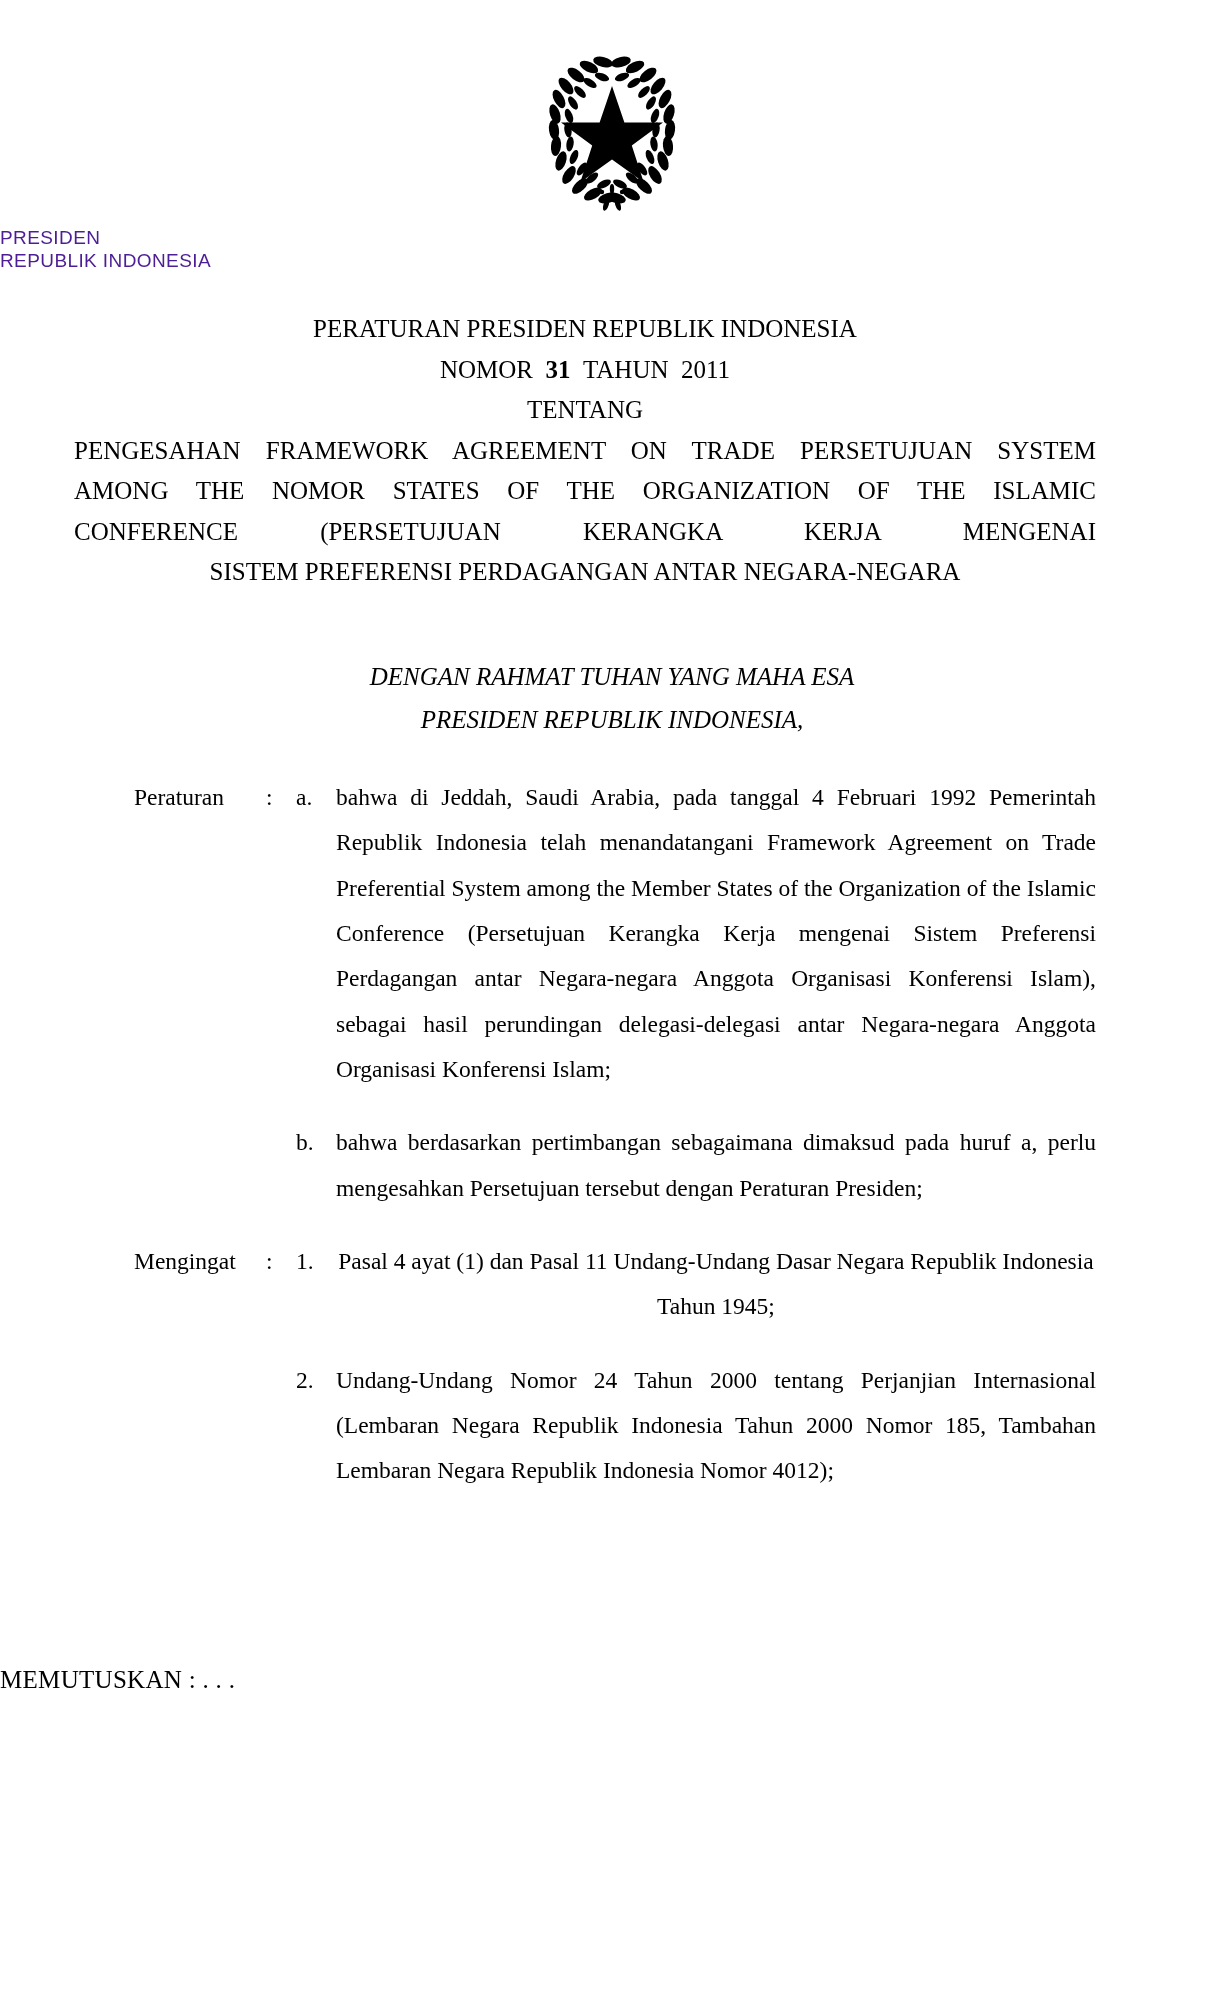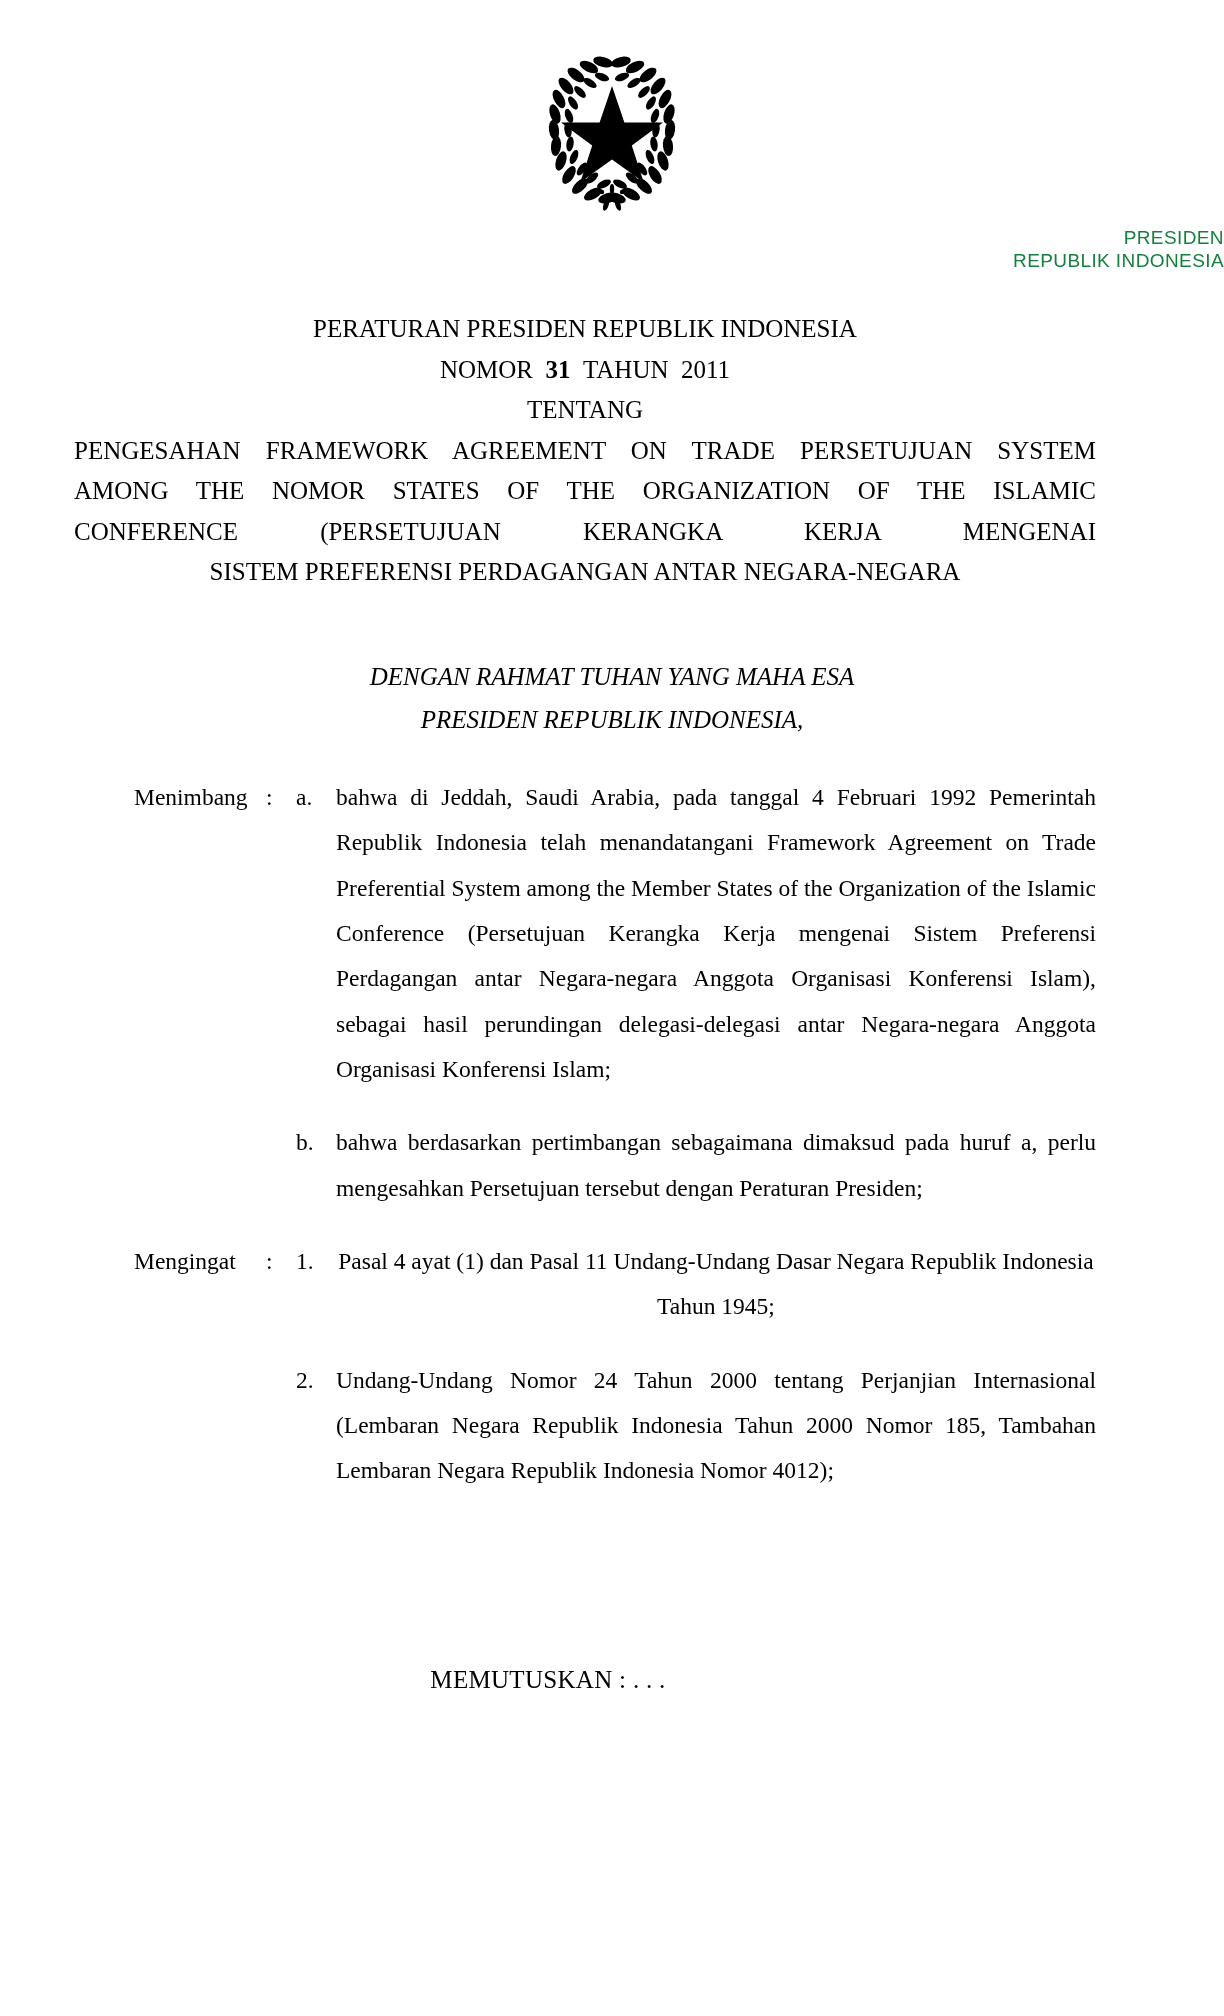--- a/index.html
+++ b/index.html
@@ -37,23 +37,23 @@
     position: relative;
   }
   .emblem svg { display: block; width: 160px; height: 164px; }
 
   .emblem-caption {
     font-family: "Liberation Sans", "DejaVu Sans", sans-serif;
     font-size: 19px;
     font-weight: 300;
     line-height: 1.22;
     letter-spacing: 0.4px;
-    text-align: right;
+    text-align: left;
     margin-top: 10px;
-    color: #15803d;
+    color: #4c1d95;
   }
 
   
   .title-block {
     margin-top: 37px;
     padding-left: 74px;
     padding-right: 128px;
   }
   .title-line {
     font-size: 25px;
@@ -120,21 +120,21 @@
     hyphens: none;
   }
   .c-text.nojust { text-align: center; }
 
   
   .footer-block {
     position: absolute;
     left: 0;
     right: 128px;
     top: 1666px;
-    text-align: center;
+    text-align: left;
   }
   .footer-text {
     font-size: 25px;
     letter-spacing: 0.3px;
   }
 </style>
 </head>
 <body>
 
 <div class="page">
@@ -234,21 +234,21 @@
   </div>
 
   <div class="subhead-block">
     <div class="subhead-line">DENGAN RAHMAT TUHAN YANG MAHA ESA</div>
     <div class="subhead-line">PRESIDEN REPUBLIK INDONESIA,</div>
   </div>
 
   <div class="body-block">
 
     <div class="clause">
-      <div class="c-label">Menimbang</div>
+      <div class="c-label">Peraturan</div>
       <div class="c-colon">:</div>
       <div class="c-marker">a.</div>
       <div class="c-text">bahwa di Jeddah, Saudi Arabia, pada tanggal 4 Februari 1992 Pemerintah Republik Indonesia telah menandatangani Framework Agreement on Trade Preferential System among the Member States of the Organization of the Islamic Conference (Persetujuan Kerangka Kerja mengenai Sistem Preferensi Perdagangan antar Negara-negara Anggota Organisasi Konferensi Islam), sebagai hasil perundingan delegasi-delegasi antar Negara-negara Anggota Organisasi Konferensi Islam;</div>
     </div>
 
     <div class="clause gap-top">
       <div class="c-label"></div>
       <div class="c-colon"></div>
       <div class="c-marker">b.</div>
       <div class="c-text">bahwa berdasarkan pertimbangan sebagaimana dimaksud pada huruf a, perlu mengesahkan Persetujuan tersebut dengan Peraturan Presiden;</div>

